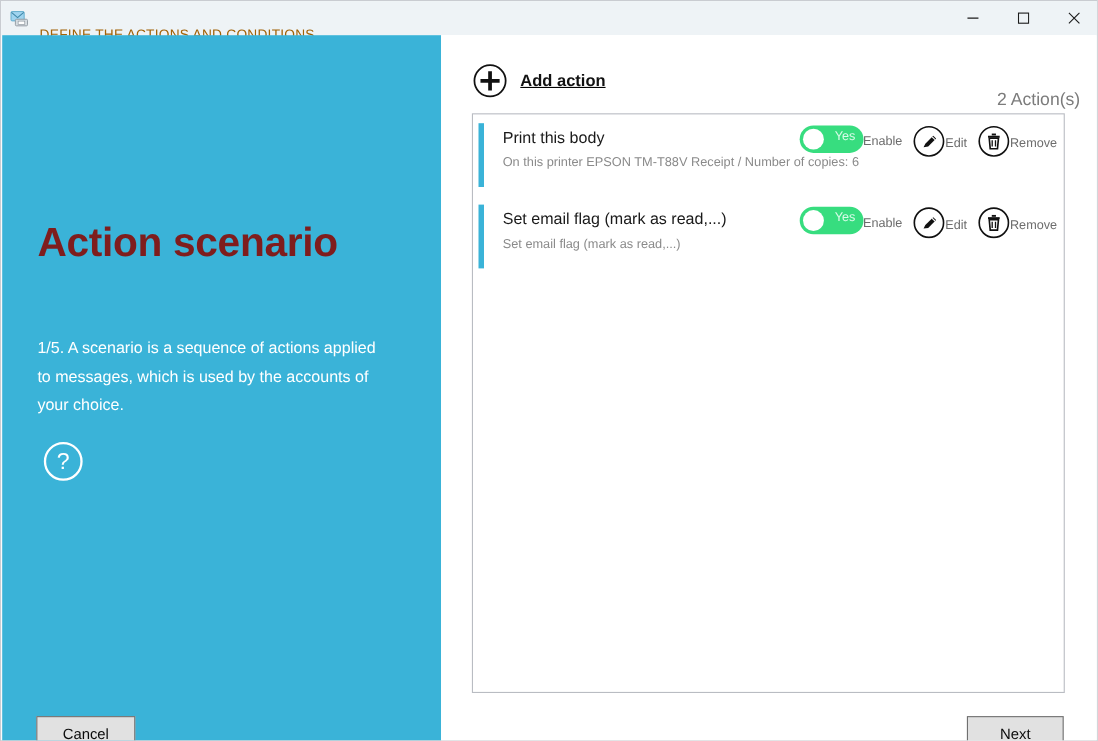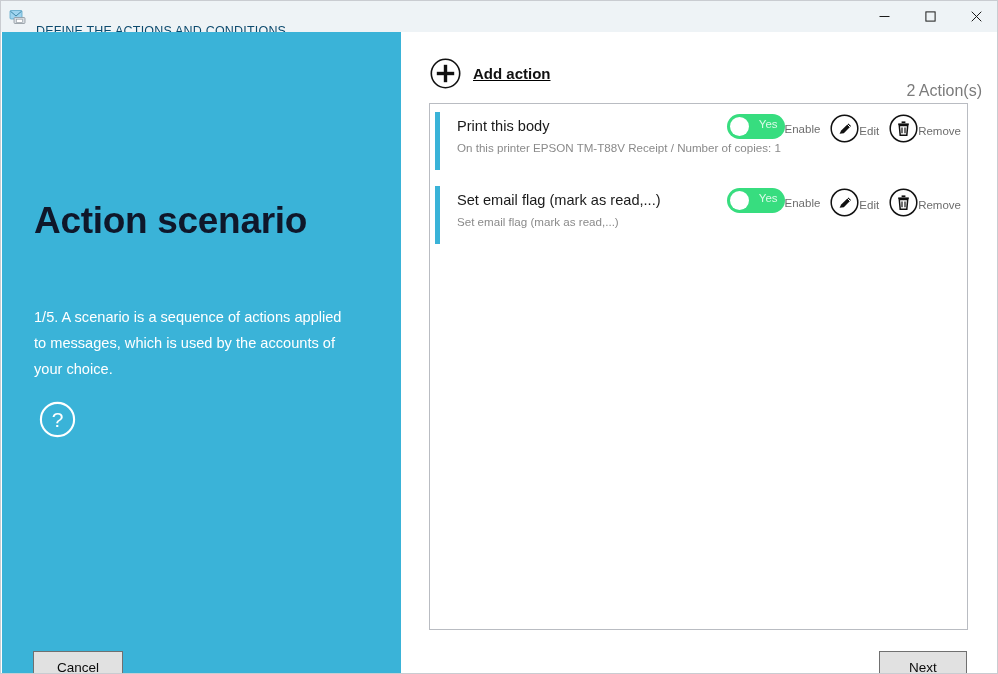--- a/index.html
+++ b/index.html
@@ -36,21 +36,21 @@
   .titlebar-icon {
     width: 18px;
     height: 18px;
     margin-left: 8px;
     margin-right: 9px;
     flex: none;
     position: relative;
   }
   .title-text {
     font-size: 12.5px;
-    color: #0c4a6e;
+    color: #a16207;
     letter-spacing: 0.2px;
     white-space: nowrap;
     margin-top: 28px;
   }
   .winbtns {
     position: absolute;
     right: 0; top: 0;
     height: 31px;
     display: flex;
   }
@@ -73,21 +73,21 @@
     background: #3ab3d8;
     color: #ffffff;
   }
   .panel-title {
     position: absolute;
     left: 32px;
     top: 168px;
     font-size: 37px;
     font-weight: bold;
     letter-spacing: -0.3px;
-    color: #0f172a;
+    color: #7f1d1d;
   }
   .panel-desc {
     position: absolute;
     left: 32px;
     top: 272px;
     width: 320px;
     font-size: 14.6px;
     line-height: 26px;
     color: #ffffff;
   }
@@ -315,21 +315,21 @@
     </div>
 
     <div class="action-count">2 Action(s)</div>
 
     <div class="list-panel">
 
       <div class="action-row">
         <div class="row-accent"></div>
         <div class="row-texts">
           <div class="row-title">Print this body</div>
-          <div class="row-sub">On this printer EPSON TM-T88V Receipt / Number of copies: 1</div>
+          <div class="row-sub">On this printer EPSON TM-T88V Receipt / Number of copies: 6</div>
         </div>
         <div class="row-controls">
           <div class="ctrl">
             <div class="toggle">
               <div class="knob"></div>
               <div class="yes">Yes</div>
             </div>
             <div class="ctrl-label">Enable</div>
           </div>
           <div class="ctrl">

